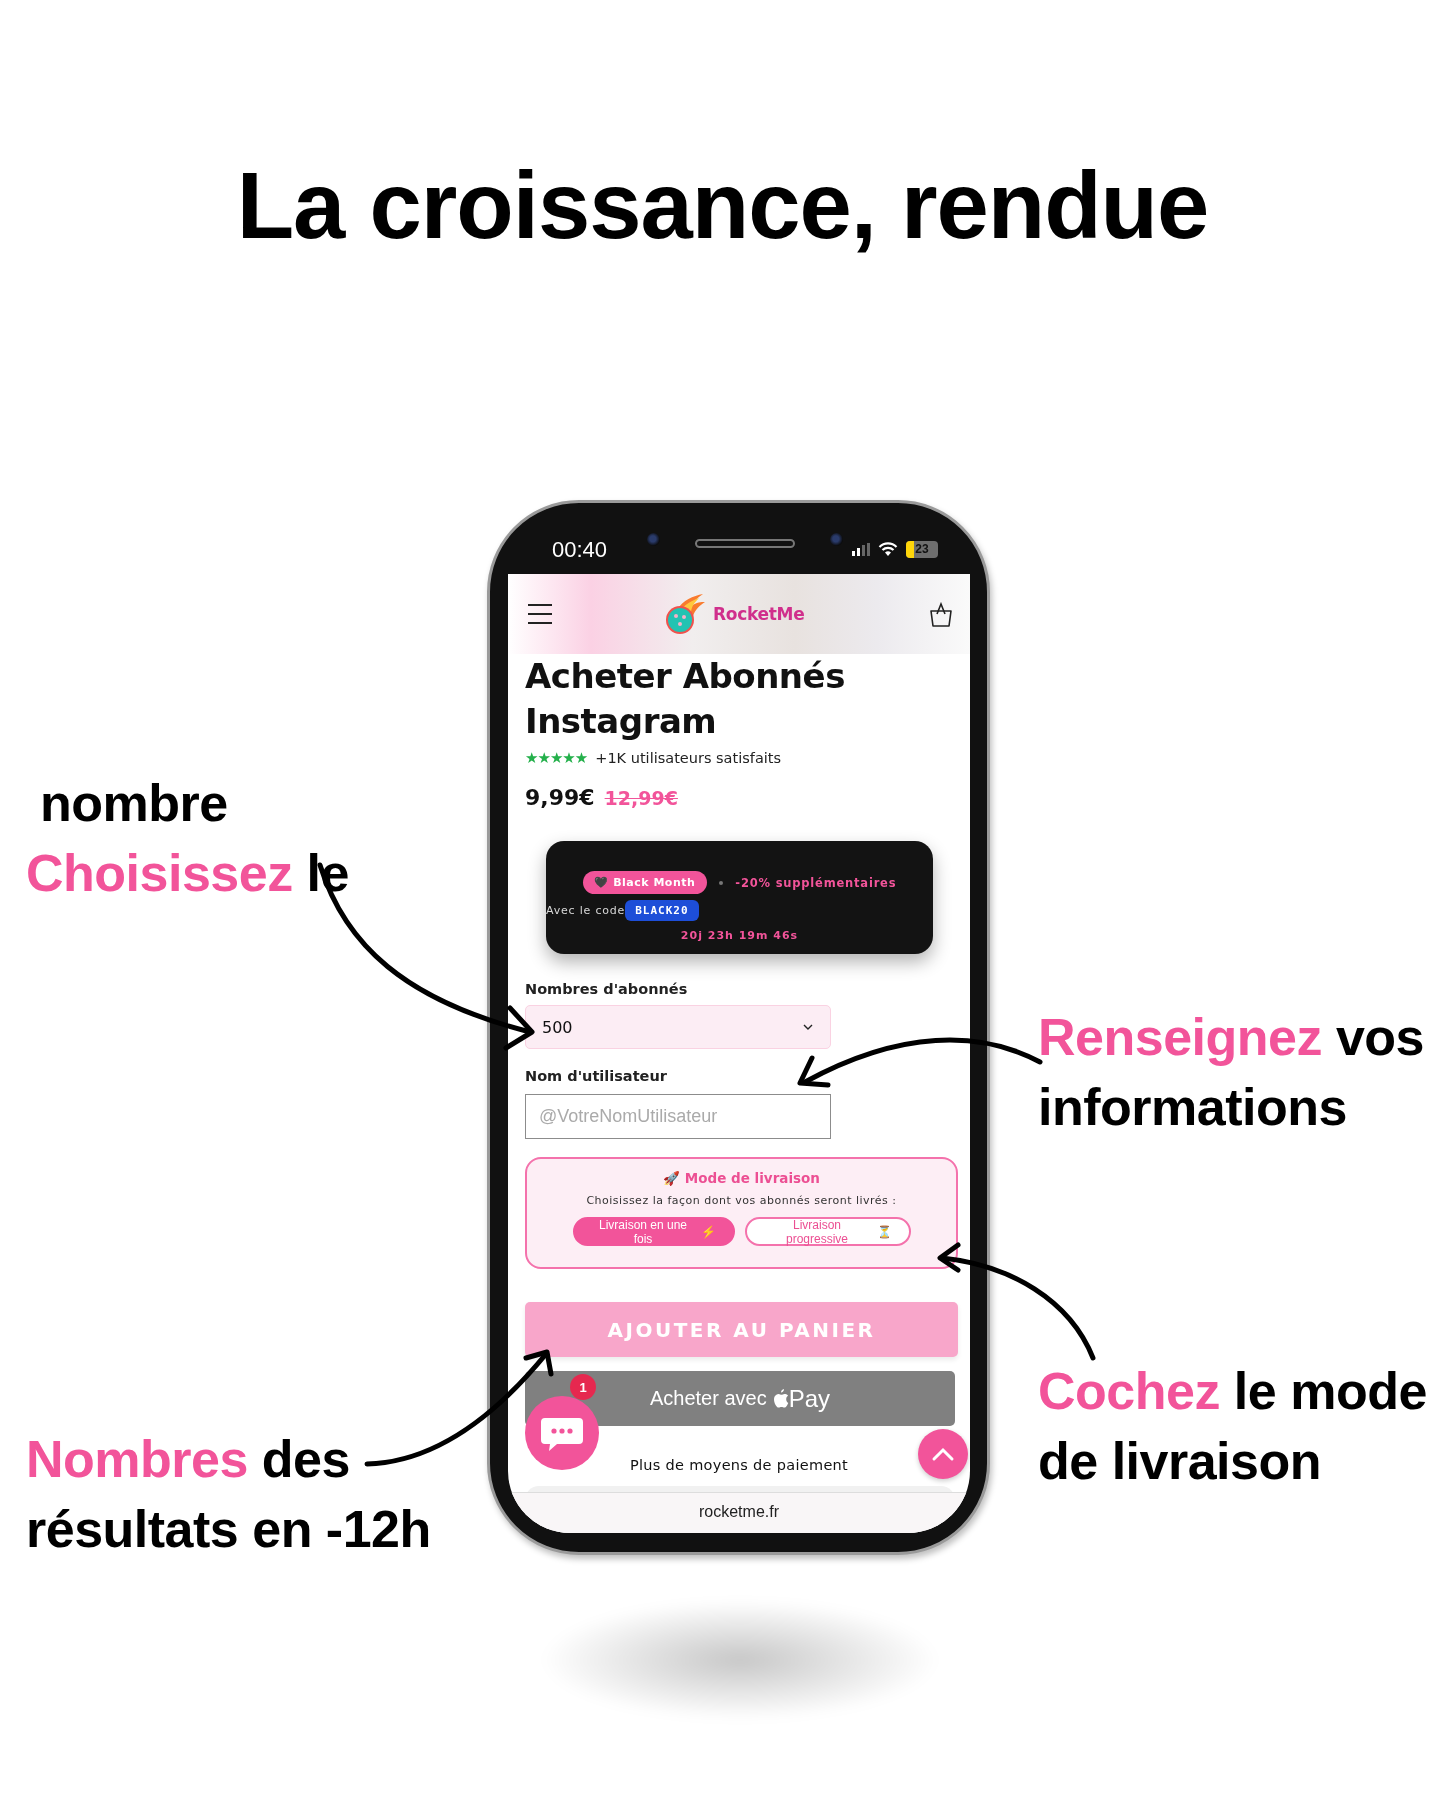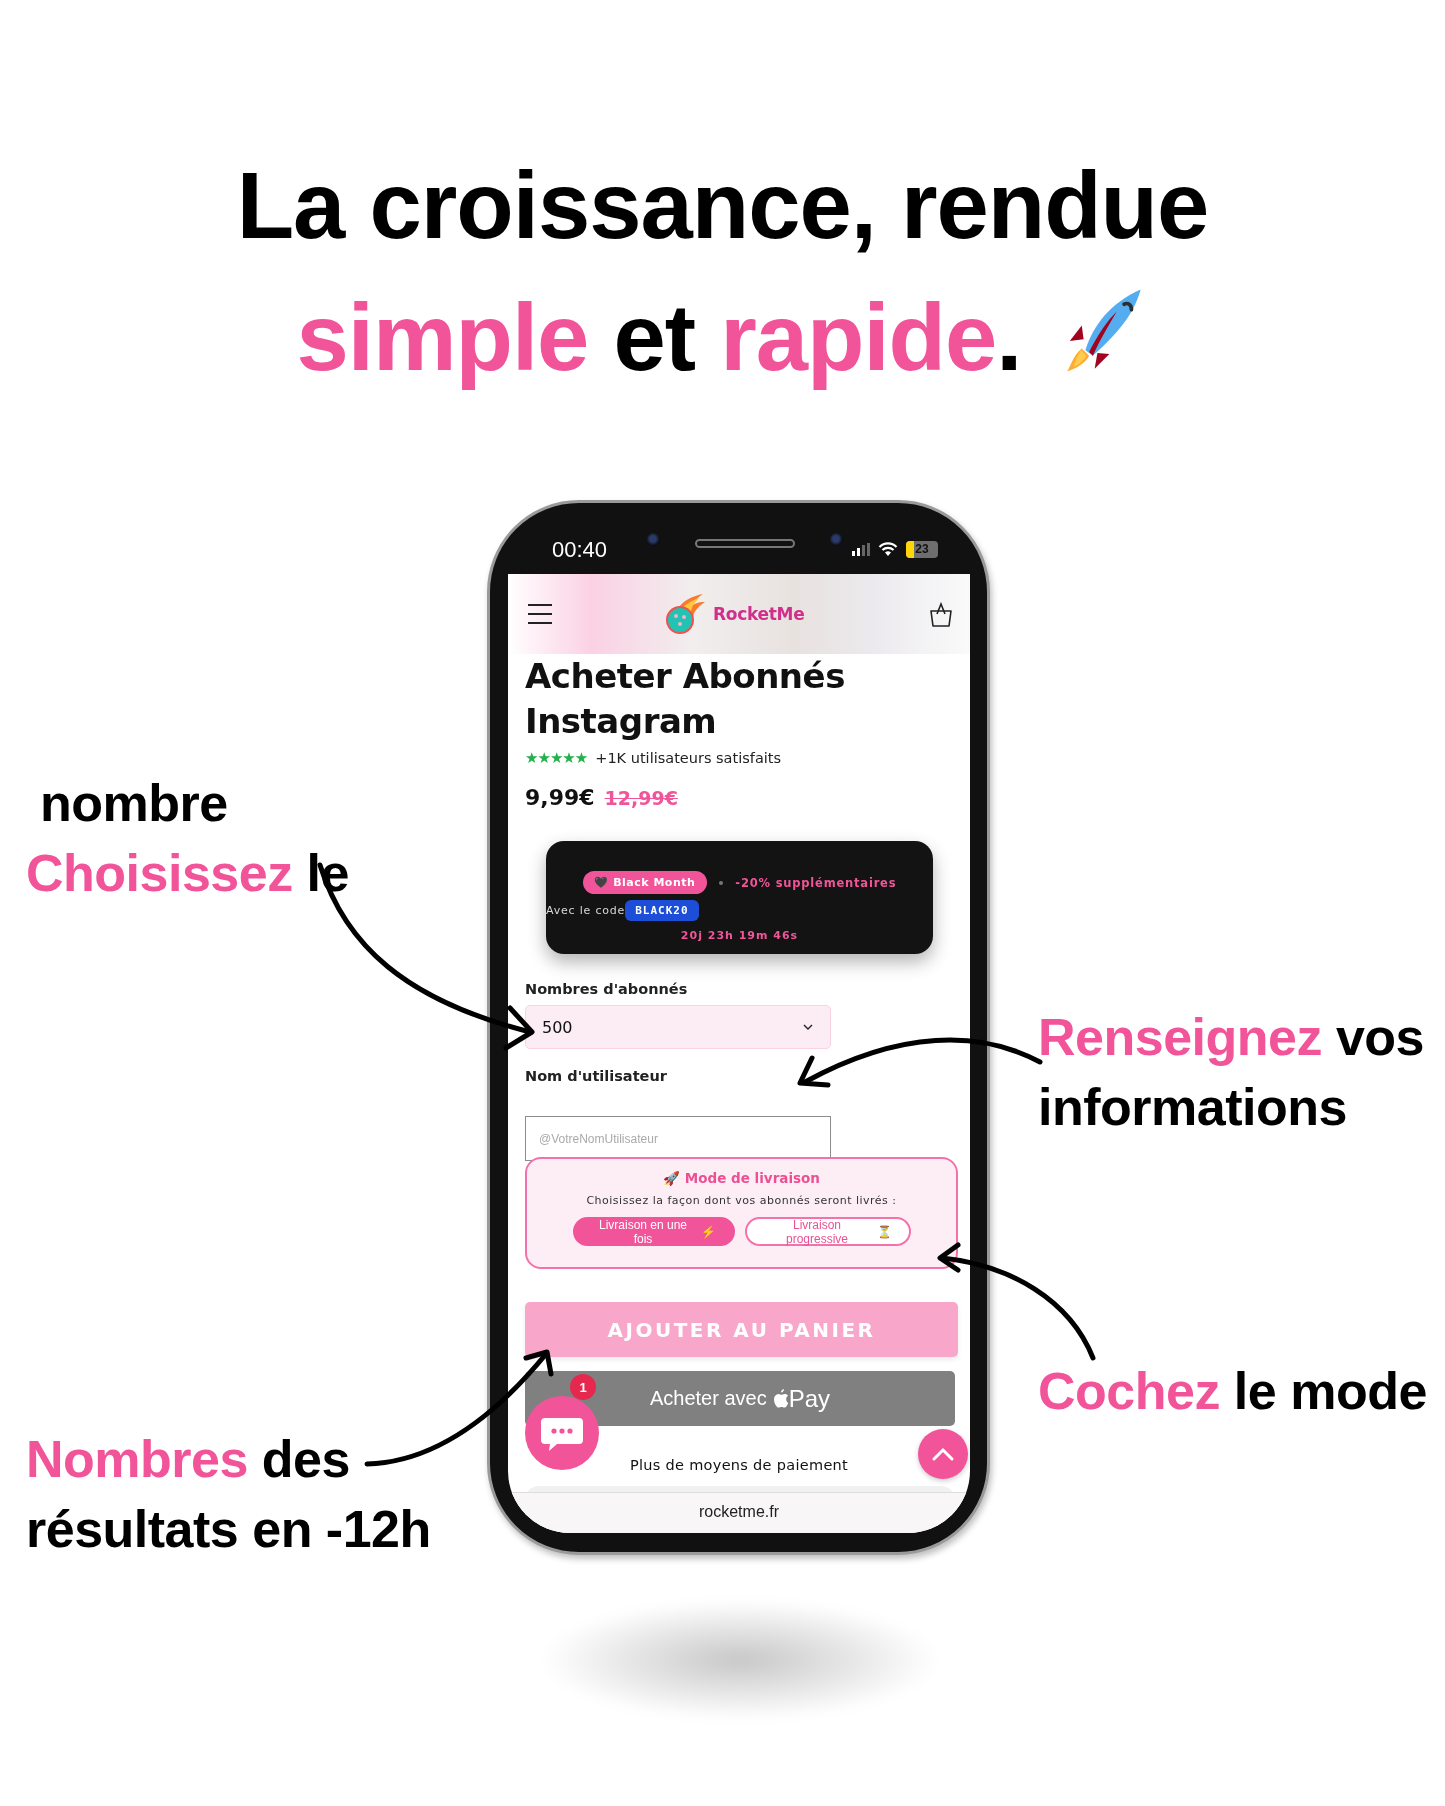--- a/index.html
+++ b/index.html
@@ -52,21 +52,21 @@
   .promo-extra { color: #f2549a; font-size: 11.5px; font-weight: 700; letter-spacing: 0.8px; }
   .promo-row2 { margin-top: 6px; display: flex; justify-content: flex-start; align-items: center; gap: 0; }
   .promo-code-label { color: #d8d8d8; font-size: 11px; letter-spacing: 0.8px; }
   .promo-code { background: #1d4ed8; color: #fff; font-family: "DejaVu Sans Mono", monospace; font-weight: 700; font-size: 11px; padding: 4px 10px; border-radius: 6px; letter-spacing: 1px; }
   .promo-timer { margin-top: 8px; color: #f2549a; font-size: 11px; font-weight: 700; letter-spacing: 1px; }
 
   .field-label { position: absolute; left: 17px; font-family: "DejaVu Sans", sans-serif; font-weight: 700; font-size: 14.5px; color: #222; }
   .select { position: absolute; left: 17px; top: 431px; width: 306px; height: 44px; background: #fcedf4; border: 1.5px solid #fad2e2; border-radius: 5px; }
   .select-value { position: absolute; left: 16px; top: 12px; font-family: "DejaVu Sans", sans-serif; font-size: 16px; color: #111; }
   .chev { position: absolute; right: 16px; top: 15px; width: 12px; height: 12px; }
-  .input { position: absolute; left: 17px; top: 542px; width: 306px; height: 45px; border: 1.5px solid #8c8c8c; background: #fff; font-family: "Liberation Sans", sans-serif; font-size: 12px; color: #aaa; padding: 12px 13px; outline: none; }
+  .input { position: absolute; left: 17px; top: 520px; width: 306px; height: 45px; border: 1.5px solid #8c8c8c; background: #fff; font-family: "Liberation Sans", sans-serif; font-size: 18px; color: #aaa; padding: 12px 13px; outline: none; }
   .input::placeholder { color: #aaa; }
 
   .delivery { position: absolute; left: 17px; top: 583px; width: 433px; height: 112px; background: #fdeef5; border: 2px solid #f472ac; border-radius: 16px; text-align: center; font-family: "DejaVu Sans", sans-serif; }
   .del-title { margin-top: 11px; color: #ec4f93; font-weight: 700; font-size: 13.5px; display: flex; justify-content: center; align-items: center; gap: 5px; }
   .del-sub { margin-top: 8px; font-size: 11px; color: #333; letter-spacing: 0.5px; }
   .del-opts { margin-top: 10px; display: flex; justify-content: center; gap: 10px; }
   .del-opt { height: 29px; border-radius: 15px; padding: 0 16px; font-family: "Liberation Sans", sans-serif; font-size: 12px; display: flex; align-items: center; gap: 6px; cursor: pointer; }
   .del-opt.active { background: #f2549a; color: #fff; border: 2px solid #f2549a; width: 162px; justify-content: center; }
   .del-opt.inactive { background: #fff; color: #ec4f93; border: 2px solid #f472ac; width: 166px; justify-content: flex-end; }
 
@@ -82,46 +82,35 @@
 
   .urlbar { position: absolute; left: 0; top: 918px; width: 100%; height: 41px; background: #f9f6f7; border-top: 1px solid #ddd; text-align: center; font-family: "Liberation Sans", sans-serif; font-size: 16px; color: #222; padding-top: 10px; }
 
   svg.arrow { position: absolute; left: 0; top: 0; overflow: visible; pointer-events: none; }
 </style>
 </head>
 <body>
 
 <div class="hero">
   <div><span class="black">La croissance, rendue</span></div>
-  <div>
-    <span class="pink">simple</span><span class="black" style="white-space:pre"> et </span><span class="pink">rapide</span><span class="black">.</span>
-    <svg class="rocket-emoji" viewBox="0 0 100 100">
-      <path d="M30 60 L15 62 L28 45 Z" fill="#a0041e"></path>
-      <path d="M45 75 L42 92 L58 76 Z" fill="#a0041e"></path>
-      <path d="M28 70 C18 78 15 92 12 95 C22 92 32 86 36 78 Z" fill="#ffac33"></path>
-      <path d="M27 72 C22 80 20 88 19 90 C25 88 30 83 33 78 Z" fill="#ffcc4d"></path>
-      <path d="M32 72 C40 45 60 20 92 6 C84 36 62 58 40 78 Z" fill="#55acee"></path>
-      <path d="M36 74 C46 54 56 40 66 30 C58 44 48 60 40 78 Z" fill="#a0041e"></path>
-      <path d="M74 22 C78 20 82 22 82 28" stroke="#292f33" stroke-width="4" fill="none" stroke-linecap="round"></path>
-    </svg>
-  </div>
 </div>
 
 <div class="annot" style="left:26px; top:768px;">
   <div style="white-space:pre"> nombre</div>
   <div><span class="pink">Choisissez</span><span style="white-space:pre"> le</span></div>
 </div>
 
 <div class="annot" style="left:1038px; top:1002px;">
   <div><span class="pink">Renseignez</span><span style="white-space:pre"> vos</span></div>
   <div>informations</div>
 </div>
 
 <div class="annot" style="left:1038px; top:1356px;">
   <div><span class="pink">Cochez</span><span style="white-space:pre"> le mode</span></div>
+  <div>de livraison</div>
 </div>
 
 <div class="annot" style="left:26px; top:1424px;">
   <div><span class="pink">Nombres</span><span style="white-space:pre"> des</span></div>
   <div>résultats en -12h</div>
 </div>
 
 <div class="phone-shadow"></div>
 
 <div class="phone">

